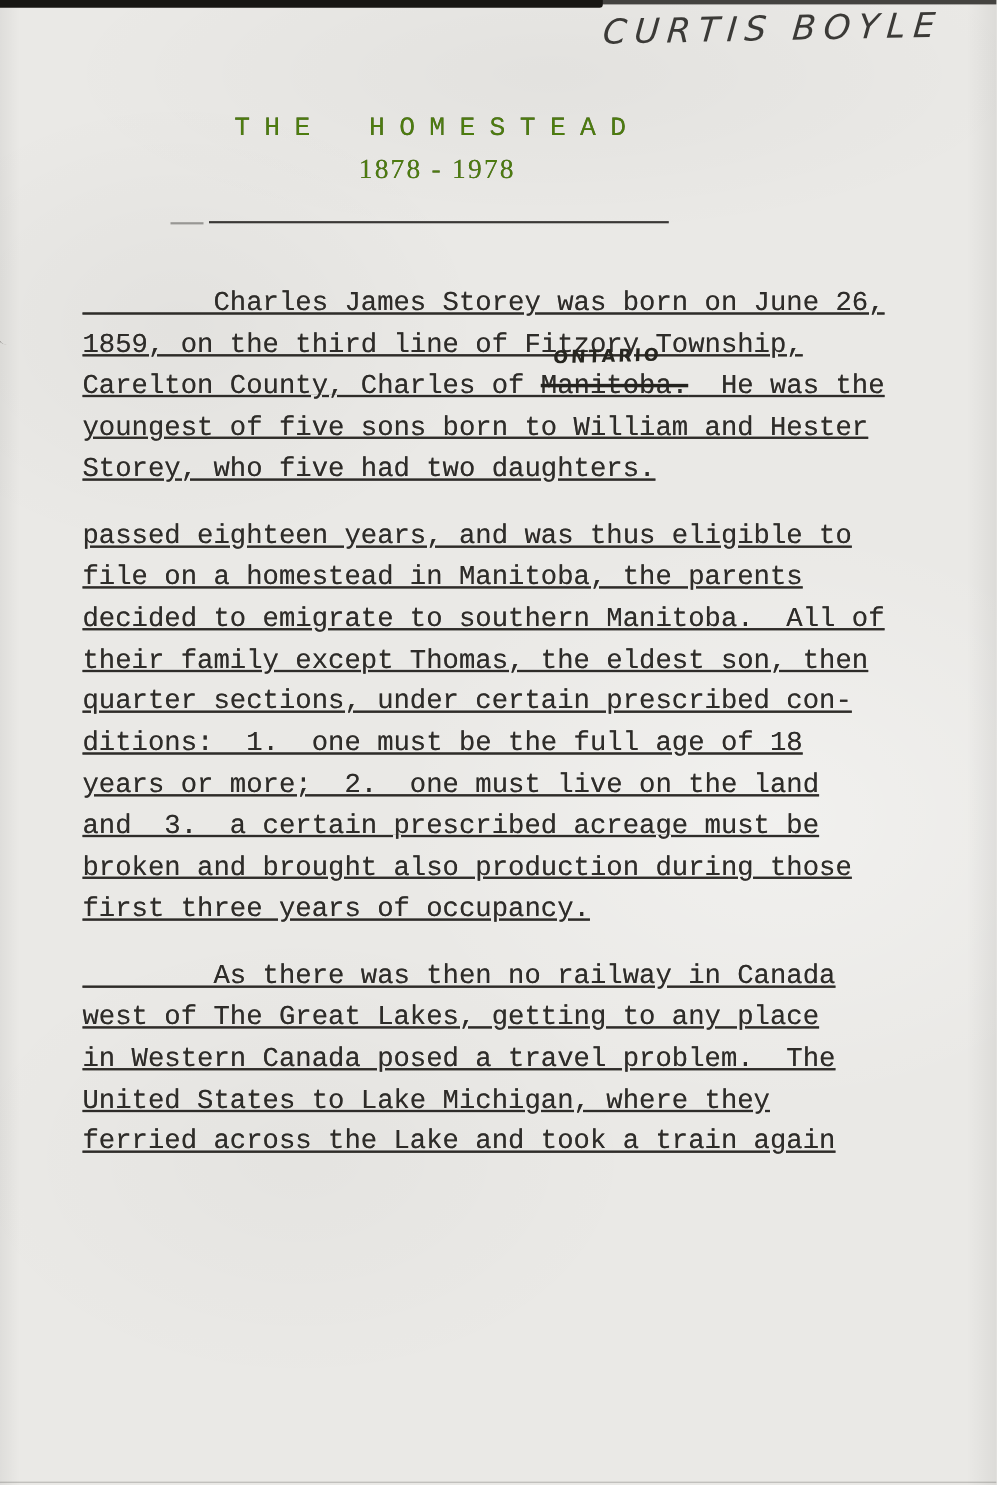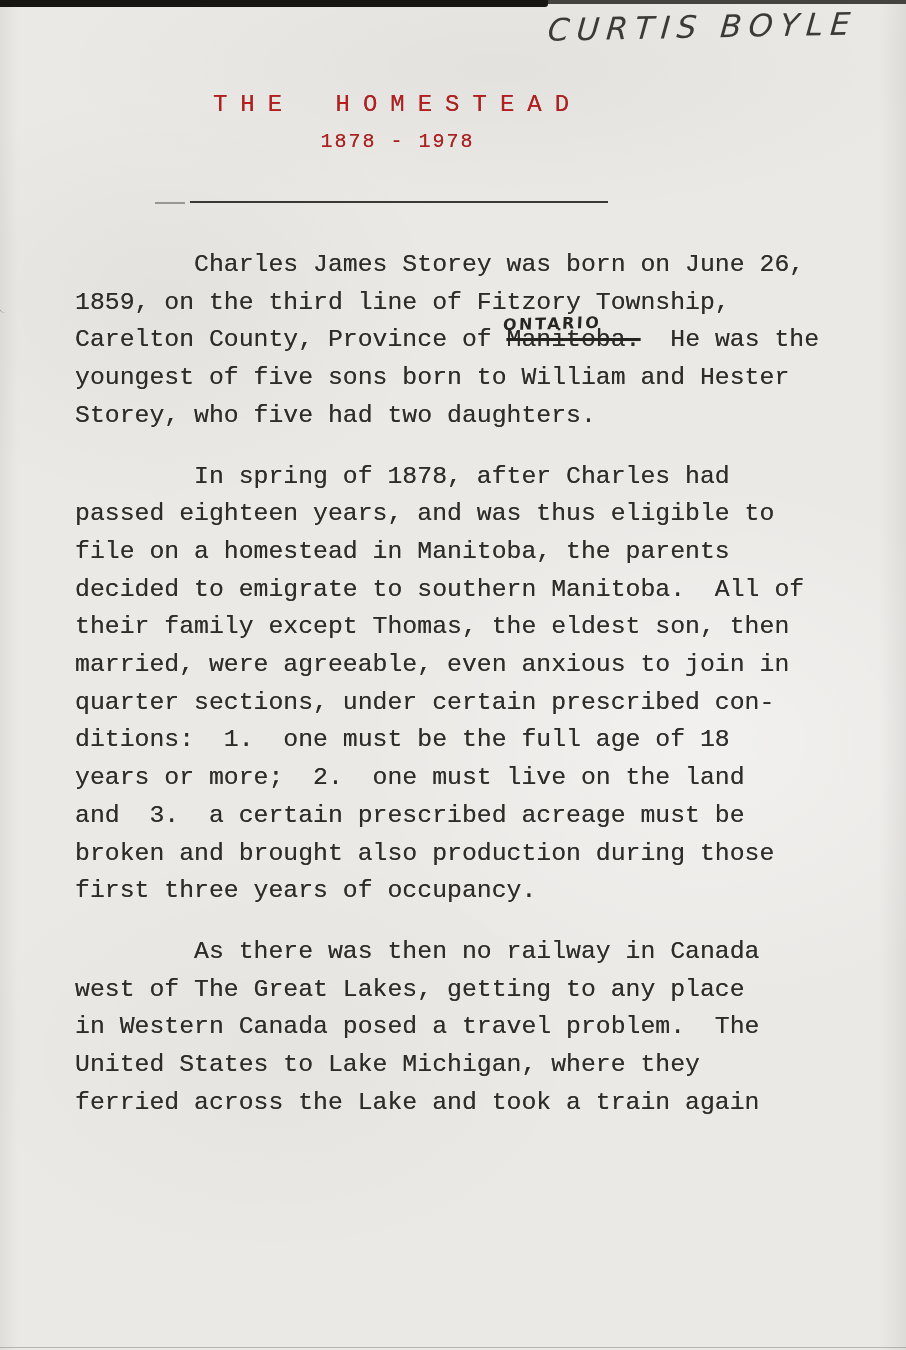--- a/index.html
+++ b/index.html
@@ -58,66 +58,68 @@
     font-style: italic;
     font-size: 31px;
     letter-spacing: 7px;
     color: #3b3a37;
     transform: rotate(-1.2deg) skewX(-6deg);
     white-space: nowrap;
   }
 
   .title-block {
     position: absolute;
-    left: 185px; top: 86px;
+    left: 185px; top: 99px;
     width: 425px;
     text-align: center;
-    color: #b91c1c;
+    color: #4d7c0f;
   }
   .title-line-1 {
     font-size: 24px;
     letter-spacing: 13px;
     word-spacing: 13px;
     line-height: 38px;
     white-space: nowrap;
     text-shadow: 0 0 0.5px rgba(44,42,39,0.7);
   }
   .title-line-2 {
     font-size: 24.8px;
     line-height: 37px;
     white-space: nowrap;
     text-shadow: 0 0 0.5px rgba(44,42,39,0.7);
   }
   .title-line-3 {
-    font-size: 20px;
+    font-size: 25px;
     letter-spacing: 2px;
     line-height: 36px;
     white-space: nowrap;
     text-shadow: 0 0 0.5px rgba(44,42,39,0.7);
+    font-family: Liberation Serif, serif;
   }
   .title-underline {
     position: absolute;
     left: 190px; top: 201px;
     width: 418px; height: 2px;
     background: #3a3836;
   }
   .title-underline-dash {
     position: absolute;
     left: 155px; top: 202px;
     width: 30px; height: 2px;
     background: rgba(58,56,54,0.45);
   }
 
   .document-body {
     position: absolute;
     left: 75px; top: 246px;
     width: 800px;
   }
   .paragraph {
-    margin: 0 0 23px 0;
+    margin: 12px 0 23px 0;
+    text-decoration: underline;
   }
   .line {
     font-size: 24.8px;
     line-height: 37.7px;
     white-space: pre;
     text-shadow: 0 0 0.5px rgba(46,44,41,0.65);
   }
   .strike {
     text-decoration: line-through;
     text-decoration-color: #24231f;
@@ -150,31 +152,29 @@
   <div class="title-line-1">THE HOMESTEAD</div>
   <div class="title-line-3">1878 - 1978</div>
 </div>
 <div class="title-underline"></div>
 <div class="title-underline-dash"></div>
 
 <div class="document-body">
     <div class="paragraph">
       <div class="line"><span>        Charles James Storey was born on June 26,</span></div>
       <div class="line"><span>1859, on the third line of Fitzory Township,</span></div>
-      <div class="line"><span>Carelton County, Province of </span><span class="strike">Manitoba.</span><span>  He was the</span></div>
+      <div class="line"><span>Carelton County, Charles of </span><span class="strike">Manitoba.</span><span>  He was the</span></div>
       <div class="line"><span>youngest of five sons born to William and Hester</span></div>
       <div class="line"><span>Storey, who five had two daughters.</span></div>
     </div>
     <div class="paragraph">
-      <div class="line"><span>        In spring of 1878, after Charles had</span></div>
       <div class="line"><span>passed eighteen years, and was thus eligible to</span></div>
       <div class="line"><span>file on a homestead in Manitoba, the parents</span></div>
       <div class="line"><span>decided to emigrate to southern Manitoba.  All of</span></div>
       <div class="line"><span>their family except Thomas, the eldest son, then</span></div>
-      <div class="line"><span>married, were agreeable, even anxious to join in</span></div>
       <div class="line"><span>quarter sections, under certain prescribed con-</span></div>
       <div class="line"><span>ditions:  1.  one must be the full age of 18</span></div>
       <div class="line"><span>years or more;  2.  one must live on the land</span></div>
       <div class="line"><span>and  3.  a certain prescribed acreage must be</span></div>
       <div class="line"><span>broken and brought also production during those</span></div>
       <div class="line"><span>first three years of occupancy.</span></div>
     </div>
     <div class="paragraph">
       <div class="line"><span>        As there was then no railway in Canada</span></div>
       <div class="line"><span>west of The Great Lakes, getting to any place</span></div>

